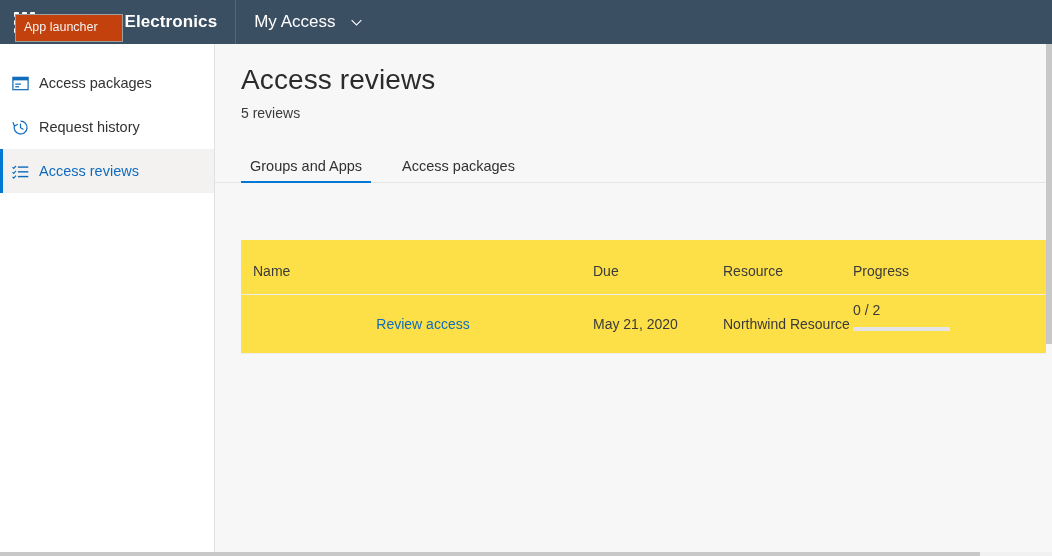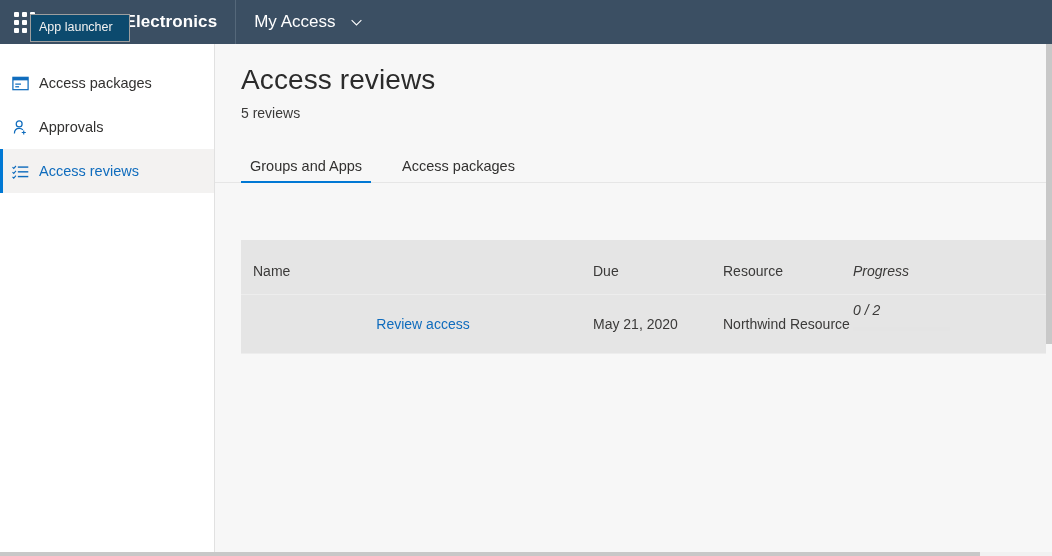--- a/index.html
+++ b/index.html
@@ -87,28 +87,28 @@
   .chev {
     display: inline-block;
     width: 13px;
     height: 13px;
   }
   .chev svg { display: block; }
 
   
   .tooltip {
     position: absolute;
-    left: 30px;
+    left: 15px;
     top: 14px;
-    background: #0c4a6e;
+    background: #c2410c;
     color: #f3f2f1;
     border: 1px solid #9e9e9e;
     font-size: 12.5px;
     line-height: 1;
-    padding: 6px 16px 7px 8px;
+    padding: 6px 24px 7px 8px;
     white-space: nowrap;
     z-index: 40;
     box-sizing: border-box;
   }
 
   
   .sidebar {
     position: absolute;
     top: 44px;
     left: 0;
@@ -219,21 +219,21 @@
     height: 2px;
     background: #0078d4;
   }
 
   
   .card {
     position: absolute;
     left: 26px;
     top: 196px;
     right: 0;
-    background: #e5e5e5;
+    background: #fde047;
   }
   .tbl {
     width: 100%;
     border-collapse: collapse;
     table-layout: fixed;
   }
   .tbl th {
     text-align: left;
     font-weight: normal;
     font-size: 14px;
@@ -245,21 +245,21 @@
     font-size: 14px;
     color: #3b3a39;
     padding: 14px 0 14px 0;
     border-bottom: 1px solid #ededed;
     vertical-align: middle;
     height: 30px;
   }
   .col-name   { width: 340px; padding-left: 12px !important; text-align: center; }
   .col-due    { width: 130px; }
   .col-res    { width: 130px; }
-  .col-prog   { width: 200px; font-style: italic; }
+  .col-prog   { width: 200px; }
 
   .link {
     color: #0f6cbd;
     cursor: pointer;
     text-decoration: none;
   }
   .progress-cell {
     position: relative;
     padding-top: 4px !important;
     padding-bottom: 18px !important;
@@ -359,31 +359,31 @@
         <svg width="19" height="19" viewBox="0 0 20 20">
           <rect x="2" y="3.5" width="16" height="13" fill="none" stroke="#0f6cbd" stroke-width="1.3"></rect>
           <rect x="2" y="3.5" width="16" height="3.2" fill="#0f6cbd"></rect>
           <rect x="4.5" y="10" width="6" height="1.3" fill="#0f6cbd"></rect>
           <rect x="4.5" y="12.8" width="4" height="1.3" fill="#0f6cbd"></rect>
         </svg>
       </span>
       <span class="nav-label">Access packages</span>
     </div>
 
-
     <div class="nav-item">
       <span class="nav-ico">
         <svg width="19" height="19" viewBox="0 0 20 20">
-          <circle cx="8.6" cy="6.2" r="3.1" fill="none" stroke="#0f6cbd" stroke-width="1.3"></circle>
-          <path d="M3.6 16.4 C3.6 12.6 6 10.9 8.6 10.9 C10.2 10.9 11.6 11.5 12.5 12.6" fill="none" stroke="#0f6cbd" stroke-width="1.3"></path>
-          <path d="M13.4 13.1 L13.4 17.4 M11.3 15.25 L15.6 15.25" stroke="#0f6cbd" stroke-width="1.2"></path>
+          <path d="M10 3.2 A6.8 6.8 0 1 1 3.6 8" fill="none" stroke="#0f6cbd" stroke-width="1.3"></path>
+          <path d="M2 4.6 L3.7 8.4 L7.2 6.6" fill="none" stroke="#0f6cbd" stroke-width="1.3" stroke-linejoin="round"></path>
+          <path d="M10 6.4 L10 10.2 L12.7 11.8" fill="none" stroke="#0f6cbd" stroke-width="1.3" stroke-linecap="round"></path>
         </svg>
       </span>
-      <span class="nav-label">Approvals</span>
-    </div>
+      <span class="nav-label">Request history</span>
+    </div>
+
 
     <div class="nav-item selected">
       <span class="nav-ico">
         <svg width="19" height="19" viewBox="0 0 20 20">
           <path d="M1.6 5.4 L2.9 6.7 L5.2 4.2" fill="none" stroke="#0f6cbd" stroke-width="1.2"></path>
           <path d="M1.6 10.6 L2.9 11.9 L5.2 9.4" fill="none" stroke="#0f6cbd" stroke-width="1.2"></path>
           <path d="M1.6 15.6 L2.9 16.9 L5.2 14.4" fill="none" stroke="#0f6cbd" stroke-width="1.2"></path>
           <rect x="7.2" y="4.6" width="11" height="1.5" fill="#0f6cbd"></rect>
           <rect x="7.2" y="9.6" width="11" height="1.5" fill="#0f6cbd"></rect>
           <rect x="7.2" y="14.6" width="11" height="1.5" fill="#0f6cbd"></rect>

